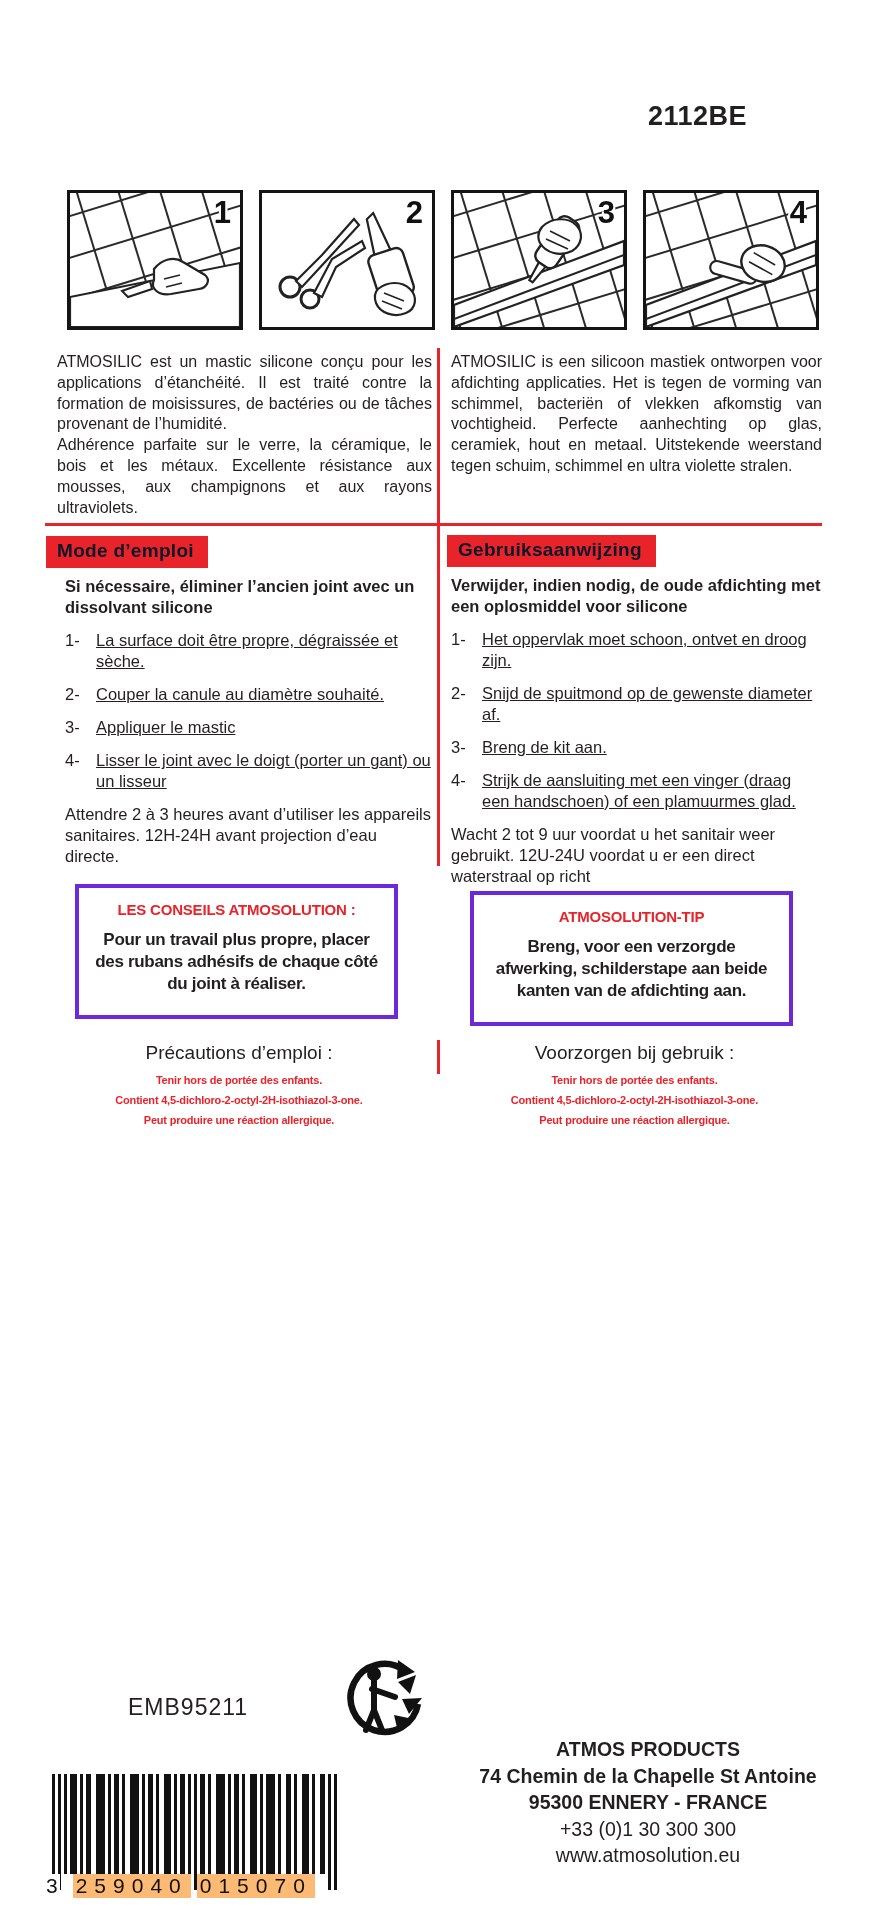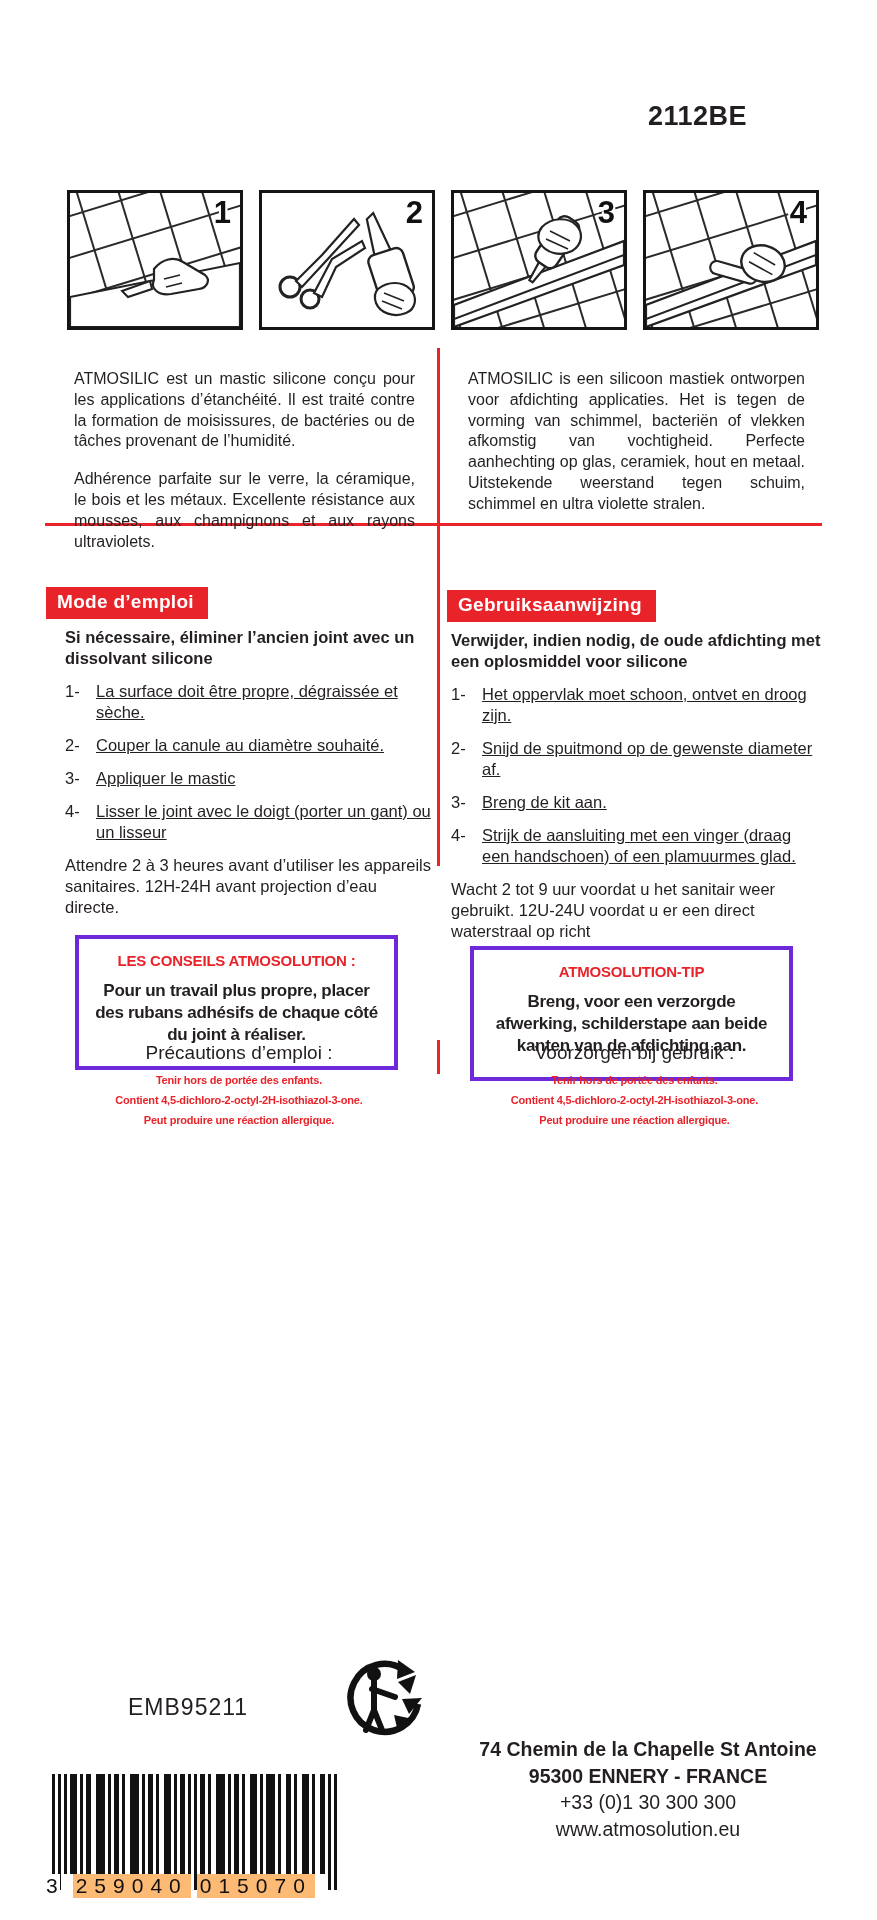--- a/index.html
+++ b/index.html
@@ -13,29 +13,29 @@
   .pictos{position:absolute;left:67px;top:190px;display:flex;gap:16px;}
   .picto{width:176px;height:140px;border:3px solid #141414;box-sizing:border-box;position:relative;background:#fff;}
   .picto svg{display:block;width:100%;height:100%;}
   .picto-num{position:absolute;top:2px;right:9px;font-size:31px;font-weight:800;color:#111;
              text-shadow:2px 2px 0 #fff,-2px -2px 0 #fff,2px -2px 0 #fff,-2px 2px 0 #fff;}
 
   
   .col{position:absolute;top:352px;}
   .col-fr{left:46px;width:386px;}
   .col-nl{left:447px;width:375px;}
-  .intro{margin:17px;font-size:16px;line-height:20.8px;text-align:justify;}
+  .intro{margin:0;font-size:16px;line-height:20.8px;text-align:justify;}
   .col-fr .intro{padding-left:11px;}
   .col-nl .intro{padding-left:4px;}
 
   .red-hline{position:absolute;left:45px;top:523px;width:777px;height:3px;background:#e8232a;}
   .red-vline{position:absolute;left:437px;top:348px;width:3px;height:518px;background:#e8232a;}
   .red-vline-short{position:absolute;left:437px;top:1040px;width:3px;height:34px;background:#e8232a;}
 
-  .sec-header{display:inline-block;background:#e8232a;color:#ffffff;font-weight:bold;font-size:19px;
+  .sec-header{display:inline-block;background:#e8232a;color:#0f172a;font-weight:bold;font-size:19px;
               letter-spacing:.3px;padding:4px 14px 6px 11px;}
   .col-fr .sec-header{margin-top:18px;}
   .col-nl .sec-header{margin-top:58px;margin-left:0px;}
 
   .subhead{margin:8px 0 0 19px;font-size:16.5px;font-weight:bold;line-height:21px;}
   .col-nl .subhead{margin-left:4px;}
 
   .step{display:flex;margin:12px 0 0 19px;font-size:16.5px;line-height:21px;}
   .col-nl .step{margin-left:4px;}
   .step-num{width:31px;flex:none;}
@@ -289,19 +289,20 @@
         <rect x="282" y="0" width="3" height="116"></rect>
     </svg>
   </div>
   <div class="barcode-digits">
     <span class="bd-first">3</span>
     <span class="bd-group">259040</span>
     <span class="bd-group bd-g2">015070</span>
   </div>
 
   <div class="company">
+    <div class="b">ATMOS PRODUCTS</div>
     <div class="b">74 Chemin de la Chapelle St Antoine</div>
     <div class="b">95300 ENNERY - FRANCE</div>
     <div>+33 (0)1 30 300 300</div>
     <div>www.atmosolution.eu</div>
   </div>
 
 </div>
 
 </body></html>

